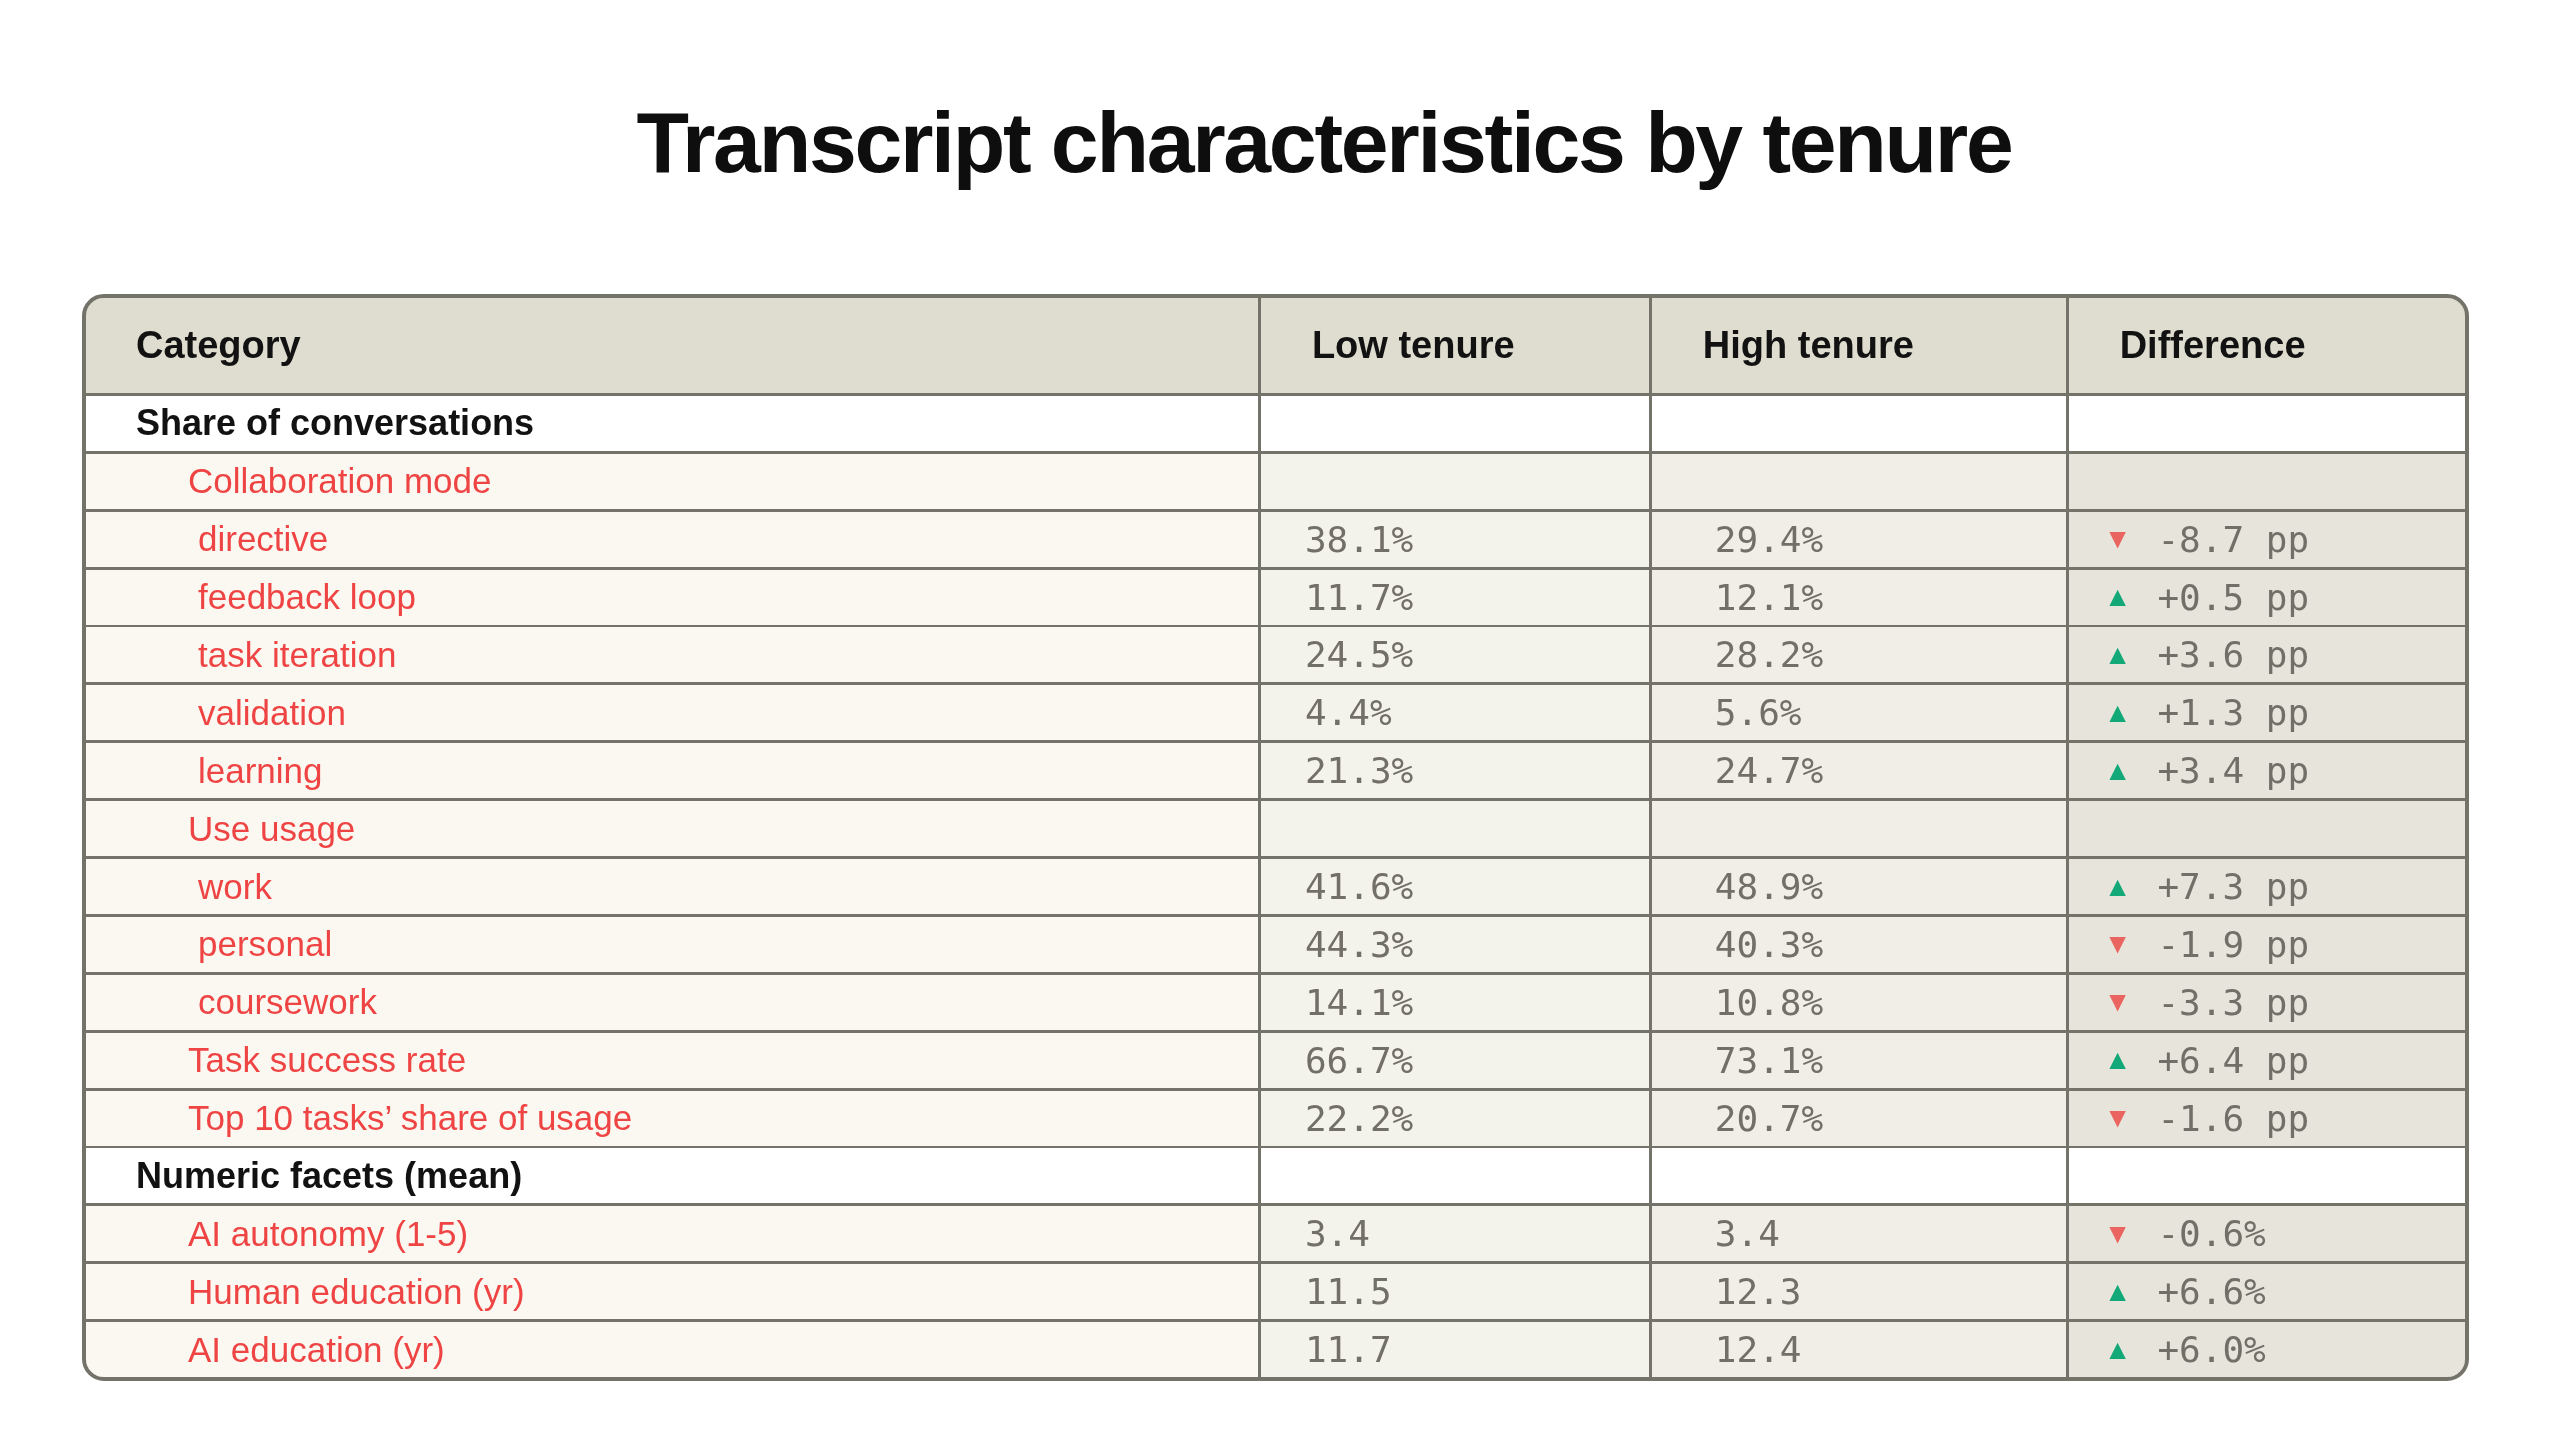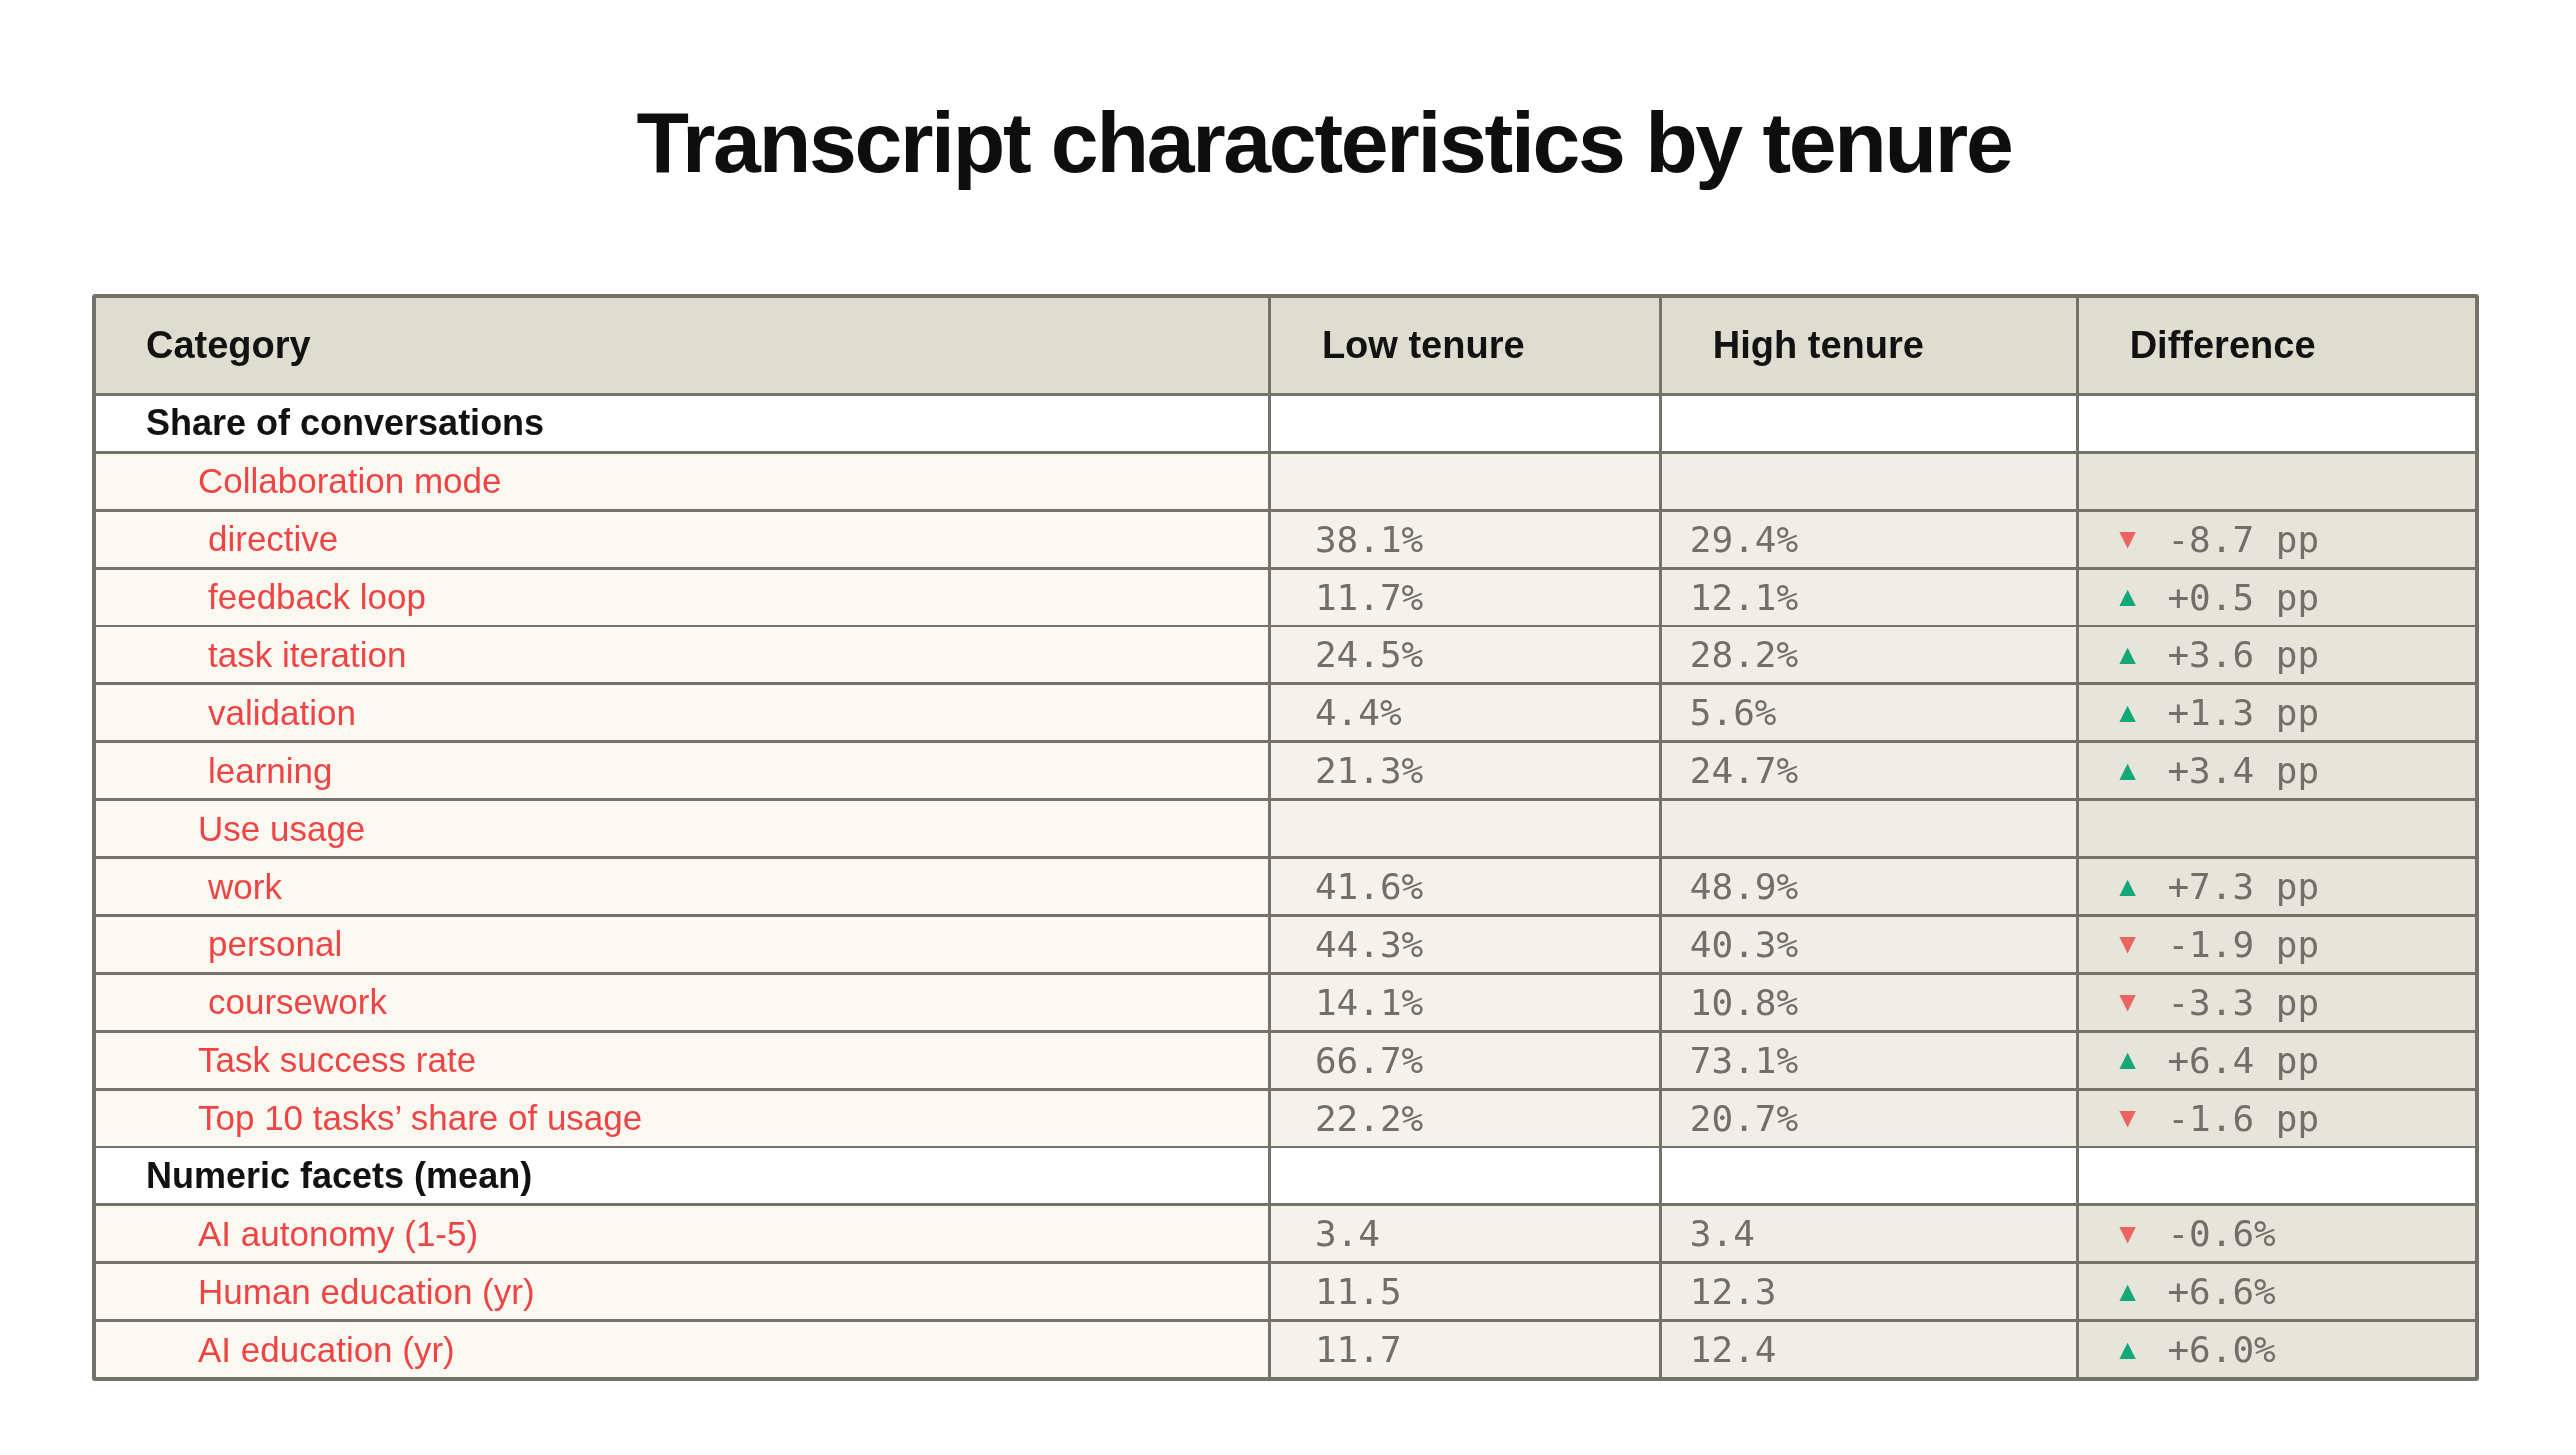--- a/index.html
+++ b/index.html
@@ -15,44 +15,44 @@
     top:93px; left:0; width:100%;
     text-align:center;
     font-size:86px;
     font-weight:700;
     letter-spacing:-2.3px;
     color:#0e0e0e;
     margin-left:36px;
   }
   .table-wrap {
     position:absolute;
-    left:92px; top:294px;
+    left:82px; top:294px;
     border:4.1px solid var(--border);
-    border-radius:3px;
+    border-radius:22px;
     overflow:hidden;
     background:var(--border);
   }
   .grid {
     display:grid;
     grid-template-columns:1172px 388px 414px 396px;
     grid-template-rows:95px;
     grid-auto-rows:55px;
     gap:2.9px;
     background:var(--border);
   }
   .row { display:contents; }
   .cell {
     display:flex;
     align-items:center;
     background:#faf8f1;
     overflow:hidden;
     white-space:nowrap;
   }
   .col-low  { background:#f4f3eb; padding-left:44px; }
-  .col-high { background:#f0eee6; padding-left:28px; }
+  .col-high { background:#f0eee6; padding-left:63px; }
   .col-diff { background:#e7e5db; padding-left:35px; }
   .style-section .cell { background:#ffffff; }
   .row-header .cell { background:var(--header-bg); }
 
   .row-header .cell {
     font-size:38px; font-weight:700; color:#121212;
   }
   .row-header .col-low, .row-header .col-high, .row-header .col-diff { padding-left:51px; }
   .cell.cat { padding-left:50px; }
   .cat.ind0 { padding-left:50px; }

